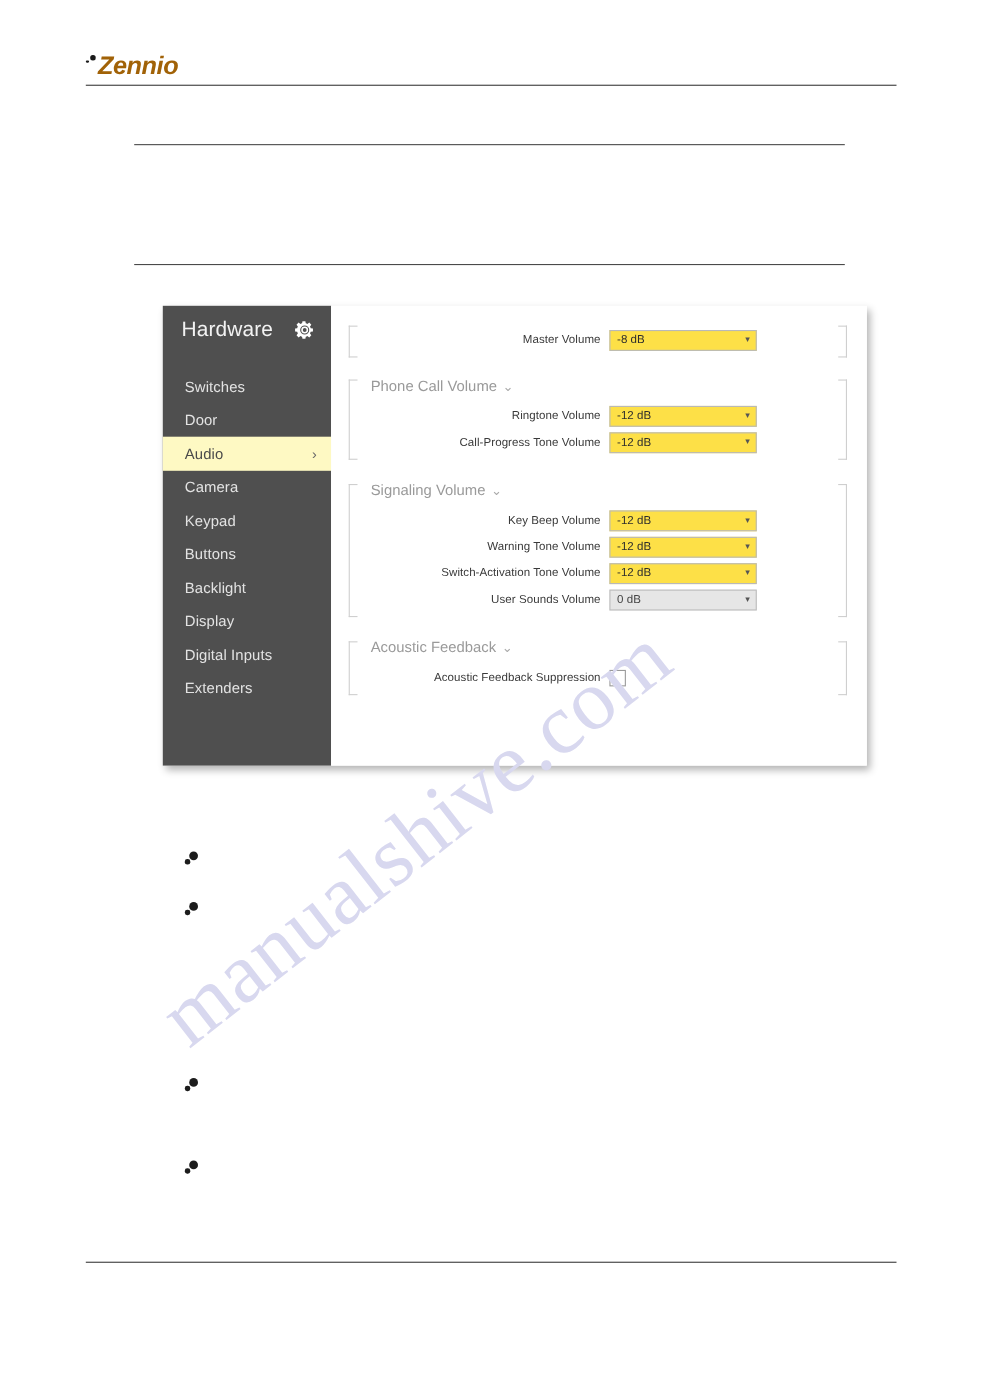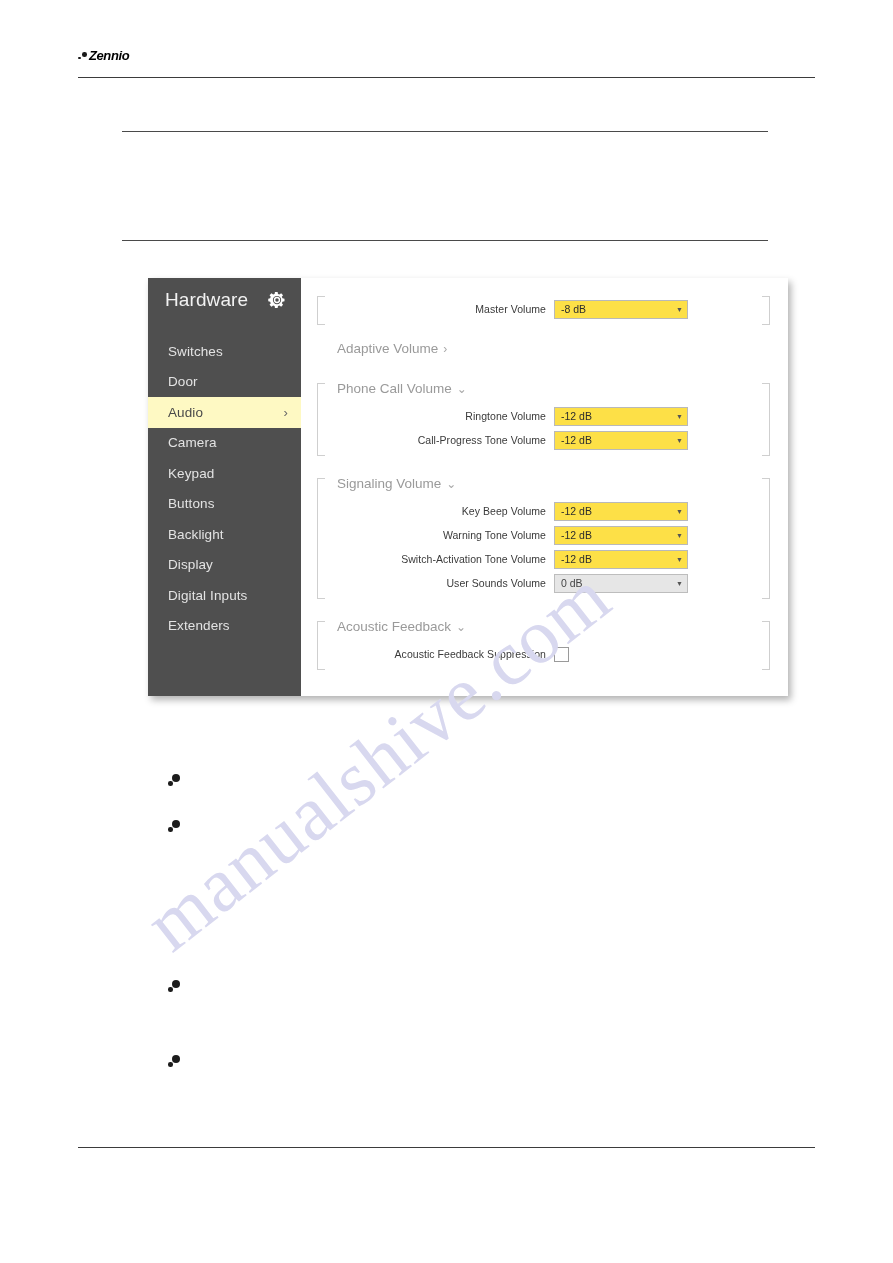--- a/index.html
+++ b/index.html
@@ -39,22 +39,22 @@
   
   #page-header {
     position: absolute;
     left: 78px; top: 46px;
     width: 737px;
   }
   #brand-logo {
     font-family: "Liberation Sans", sans-serif;
     font-weight: bold;
     font-style: italic;
-    font-size: 13px;
-    color: #000000;
+    font-size: 23px;
+    color: #a16207;
     letter-spacing: -0.4px;
     display: inline-block;
     position: relative;
     padding-left: 11px;
   }
   #brand-logo .logo-mark {
     position: absolute;
     left: 0; top: 4px;
     width: 9px; height: 9px;
   }
@@ -366,25 +366,20 @@
         <div class="field-row">
           <span class="field-label">Master Volume</span>
           <div class="select-box">
             <span class="sel-value">-8 dB</span>
             <span class="sel-arrow">▼</span>
           </div>
         </div>
       </div>
     </div>
 
-    <div class="group" id="group-adaptive">
-      <div class="group-title">
-        <span>Adaptive Volume</span><span class="gt-chevron">›</span>
-      </div>
-    </div>
 
     <div class="group bracketed" id="group-phone">
       <div class="group-title">
         <span>Phone Call Volume</span><span class="gt-chevron">⌄</span>
       </div>
       <div class="group-body">
         <div class="field-row">
           <span class="field-label">Ringtone Volume</span>
           <div class="select-box">
             <span class="sel-value">-12 dB</span>

